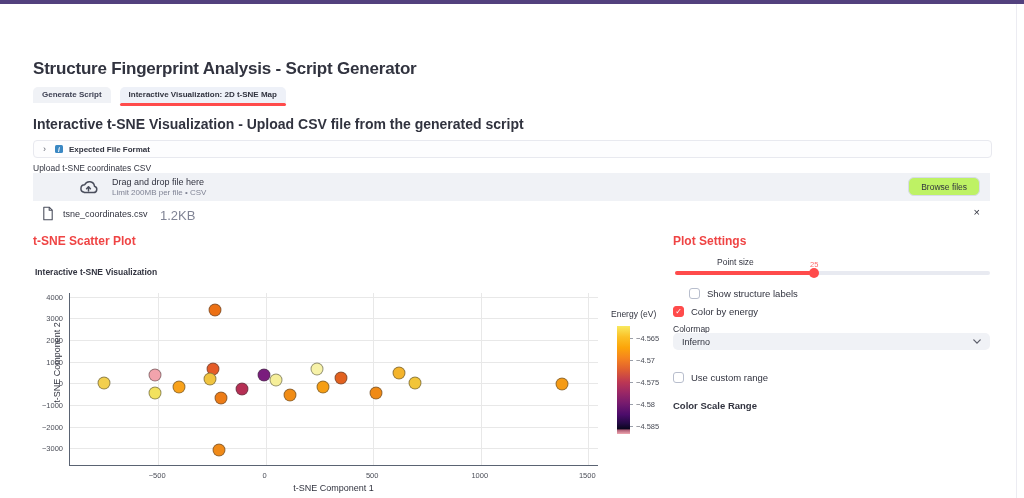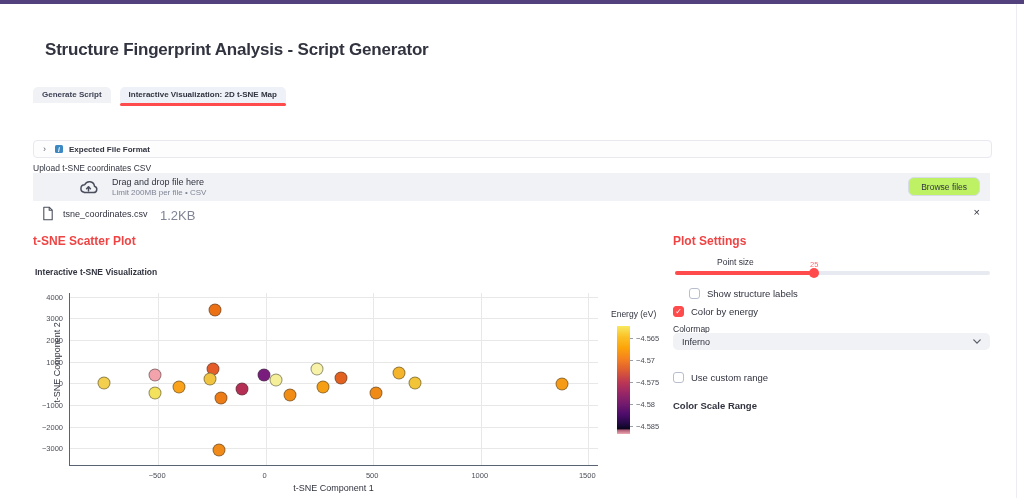--- a/index.html
+++ b/index.html
@@ -1,21 +1,21 @@
 <!DOCTYPE html>
 <html><head>
 <meta charset="utf-8">
 <style>
   html,body{margin:0;padding:0;background:#fff;}
   .screen{position:relative;width:1024px;height:498px;background:#ffffff;overflow:hidden;
           font-family:"Liberation Sans","DejaVu Sans",sans-serif;color:#31333F;}
   .topbar{position:absolute;left:0;top:0;width:1024px;height:4px;background:#53417e;}
   .edge-line{position:absolute;left:1016px;top:4px;width:1px;height:494px;background:#ececf2;}
 
-  .page-title{position:absolute;left:33px;top:40px;font-size:17px;font-weight:700;letter-spacing:-0.2px;margin-left:12px;}
+  .page-title{position:absolute;left:33px;top:59px;font-size:17px;font-weight:700;letter-spacing:-0.2px;}
 
   .tabbar{position:absolute;left:33px;top:87px;display:flex;gap:9px;}
   .tab{position:relative;background:#f0f2f6;border-radius:5px 5px 0 0;padding:3px 9px 4px 9px;
        font-size:8px;font-weight:700;color:#3f4254;cursor:pointer;white-space:nowrap;}
   .tab.active{background:#eef1f8;color:#31333f;}
   .tab.active::after{content:"";position:absolute;left:0;right:0;bottom:-2.5px;height:2.5px;background:#ff4b4b;border-radius:2px;}
 
   .section-heading{position:absolute;left:33px;top:116px;font-size:14px;font-weight:700;}
 
   .expander{position:absolute;left:33px;top:140px;width:957px;height:16px;background:#fdfdfe;
@@ -93,20 +93,21 @@
 
   <div class="tabbar">
     <div class="tab">
       <span>Generate Script</span>
     </div>
     <div class="tab active">
       <span>Interactive Visualization: 2D t-SNE Map</span>
     </div>
   </div>
 
+  <div class="section-heading">Interactive t-SNE Visualization - Upload CSV file from the generated script</div>
 
   <div class="expander">
     <span class="chev">›</span>
     <span class="info">i</span>
     <span class="explabel">Expected File Format</span>
   </div>
 
   <div class="uplabel">Upload t-SNE coordinates CSV</div>
 
   <div class="dropzone">

